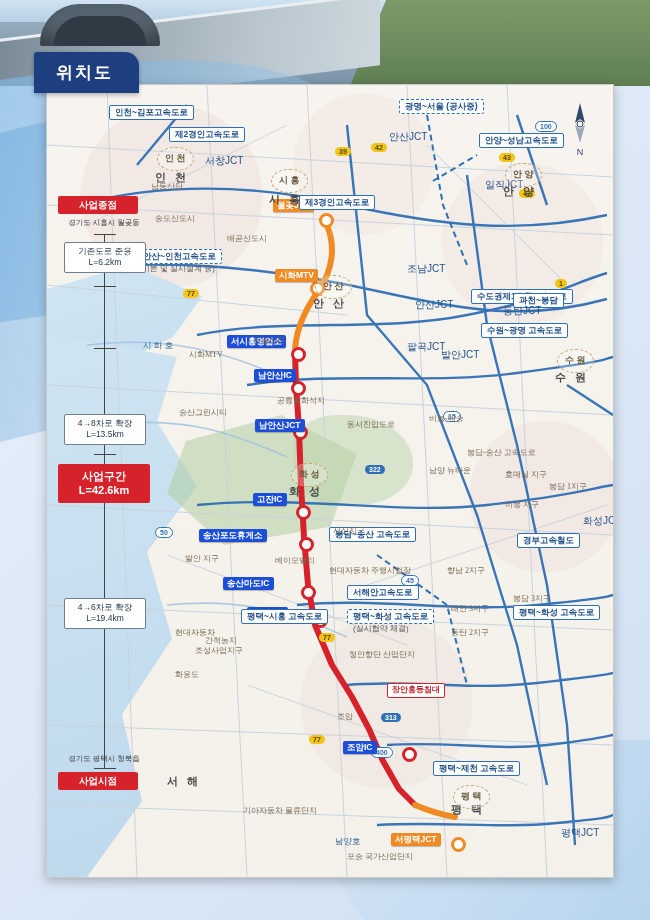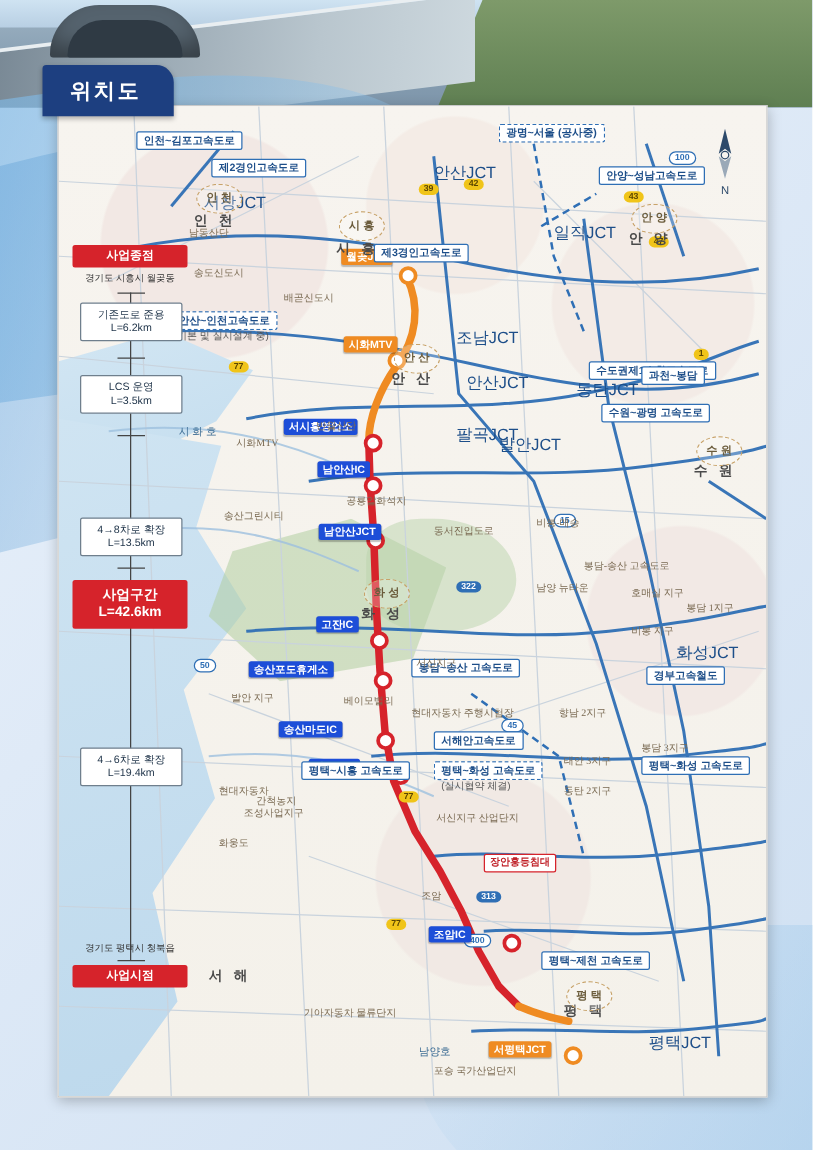--- a/index.html
+++ b/index.html
@@ -132,36 +132,36 @@
   .lbl.hw-dash{border-style:dashed;color:#1d4e89;}
   .lbl.city{color:#4a4a4a;font-size:11px;font-weight:bold;letter-spacing:3px;}
   .lbl.city-circle{
     border:1px dashed #c8a36a;border-radius:50%;
     color:#6b5c3c;font-size:9px;font-weight:bold;
     padding:6px 7px;background:rgba(255,255,255,.25);
   }
   .lbl.plain{color:#555;font-size:8px;}
   .lbl.area{color:#7a6a52;font-size:8px;font-family:Liberation Serif, serif;}
   .lbl.water{color:#3a6b93;font-size:8.5px;}
-  .lbl.jct{color:#1d4e89;font-size:13px;}
+  .lbl.jct{color:#1d4e89;font-size:10px;padding-left:42px;}
   .lbl.site{
     background:#fff;border:1px solid #d6232b;color:#c0222a;
     font-weight:bold;padding:2px 4px;font-size:8px;border-radius:2px;
   }
   .shield{
     position:absolute;z-index:13;background:#2f6fb5;color:#fff;
     font-size:7px;font-weight:bold;border-radius:8px;
     padding:1px 4px;
   }
   .shield.y{background:#f0c419;color:#5a4500;}
   .shield.w{background:#fff;color:#2f6fb5;border:1px solid #2f6fb5;}
   
   #rail{position:absolute;left:58px;top:196px;width:92px;height:580px;z-index:20;}
   .badge{
-    position:absolute;left:0;width:92px;text-align:center;
+    position:absolute;left:0;width:80px;text-align:center;
     font-size:9.5px;font-weight:bold;color:#fff;background:#d6232b;
     padding:3px 0;border-radius:2px;line-height:1.25;
   }
   .seg{
     position:absolute;left:6px;width:80px;text-align:center;
     border:1px solid #6f7f8d;background:#fff;color:#24384d;
     font-size:8.5px;line-height:1.35;padding:3px 0;border-radius:2px;
   }
   .tick{position:absolute;left:46px;width:1px;background:#444;}
   .cap{position:absolute;height:1px;background:#444;left:36px;width:22px;}
@@ -324,21 +324,21 @@
   <div class="lbl area" style="left:180px;top:150px">배곧신도시</div>
   <div class="lbl area" style="left:142px;top:266px">시화MTV</div>
   <div class="lbl water" style="left:96px;top:256px">시 화 호</div>
   <div class="lbl area" style="left:206px;top:252px">반월산단</div>
   <div class="lbl area" style="left:230px;top:312px">공룡알화석지</div>
   <div class="lbl area" style="left:132px;top:324px">송산그린시티</div>
   <div class="lbl area" style="left:300px;top:336px">동서진입도로</div>
   <div class="lbl area" style="left:228px;top:472px">베이모밸리</div>
   <div class="lbl area" style="left:282px;top:482px">현대자동차 주행시험장</div>
   <div class="lbl site" style="left:340px;top:598px">장안홍등침대</div>
-  <div class="lbl area" style="left:302px;top:566px">서신지구 산업단지</div>
+  <div class="lbl area" style="left:302px;top:566px">청안항단 산업단지</div>
   <div class="lbl area" style="left:128px;top:544px">현대자동차</div>
   <div class="lbl area" style="left:158px;top:552px">간척농지</div>
   <div class="lbl area" style="left:148px;top:562px">조성사업지구</div>
   <div class="lbl area" style="left:128px;top:586px">화웅도</div>
   <div class="lbl area" style="left:196px;top:722px">기아자동차 물류단지</div>
   <div class="lbl water" style="left:288px;top:752px">남양호</div>
   <div class="lbl area" style="left:300px;top:768px">포승 국가산업단지</div>
   <div class="lbl area" style="left:290px;top:628px">조암</div>
   <div class="lbl area" style="left:420px;top:364px">봉담-송산 고속도로</div>
   <div class="lbl area" style="left:382px;top:382px">남양 뉴타운</div>
@@ -396,24 +396,20 @@
   <div class="cap" style="top:38px"></div>
   <div class="cap" style="top:90px"></div>
   <div class="cap" style="top:152px"></div>
   <div class="cap" style="top:258px"></div>
   <div class="cap" style="top:572px"></div>
 
   <div class="seg" style="top:46px">
     <span>기존도로 준용</span><br>
     <span>L=6.2km</span>
   </div>
-  <div class="seg" style="top:104px">
-    <span>LCS 운영</span><br>
-    <span>L=3.5km</span>
-  </div>
   <div class="seg" style="top:218px">
     <span>4→8차로 확장</span><br>
     <span>L=13.5km</span>
   </div>
   <div class="seg" style="top:402px">
     <span>4→6차로 확장</span><br>
     <span>L=19.4km</span>
   </div>
 
   <div id="big-badge" style="top:268px">

